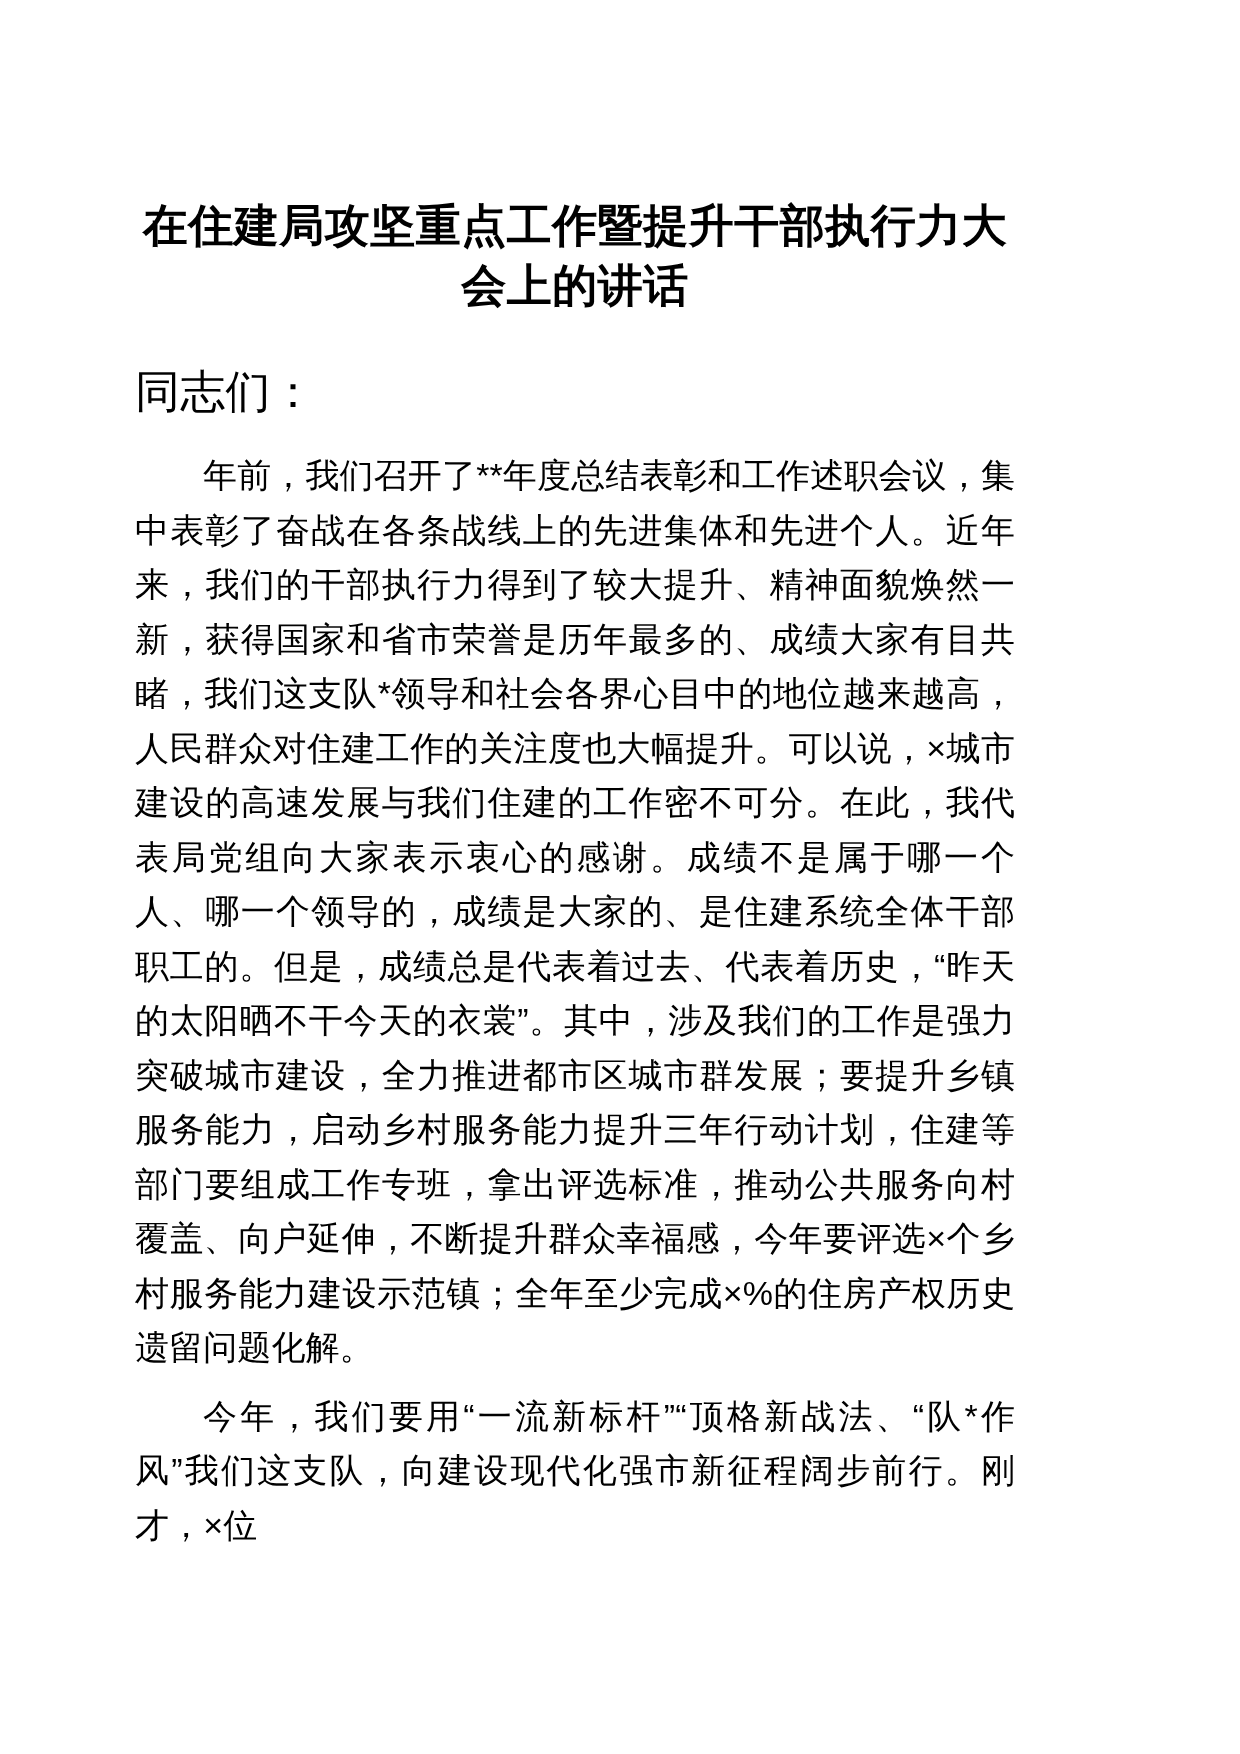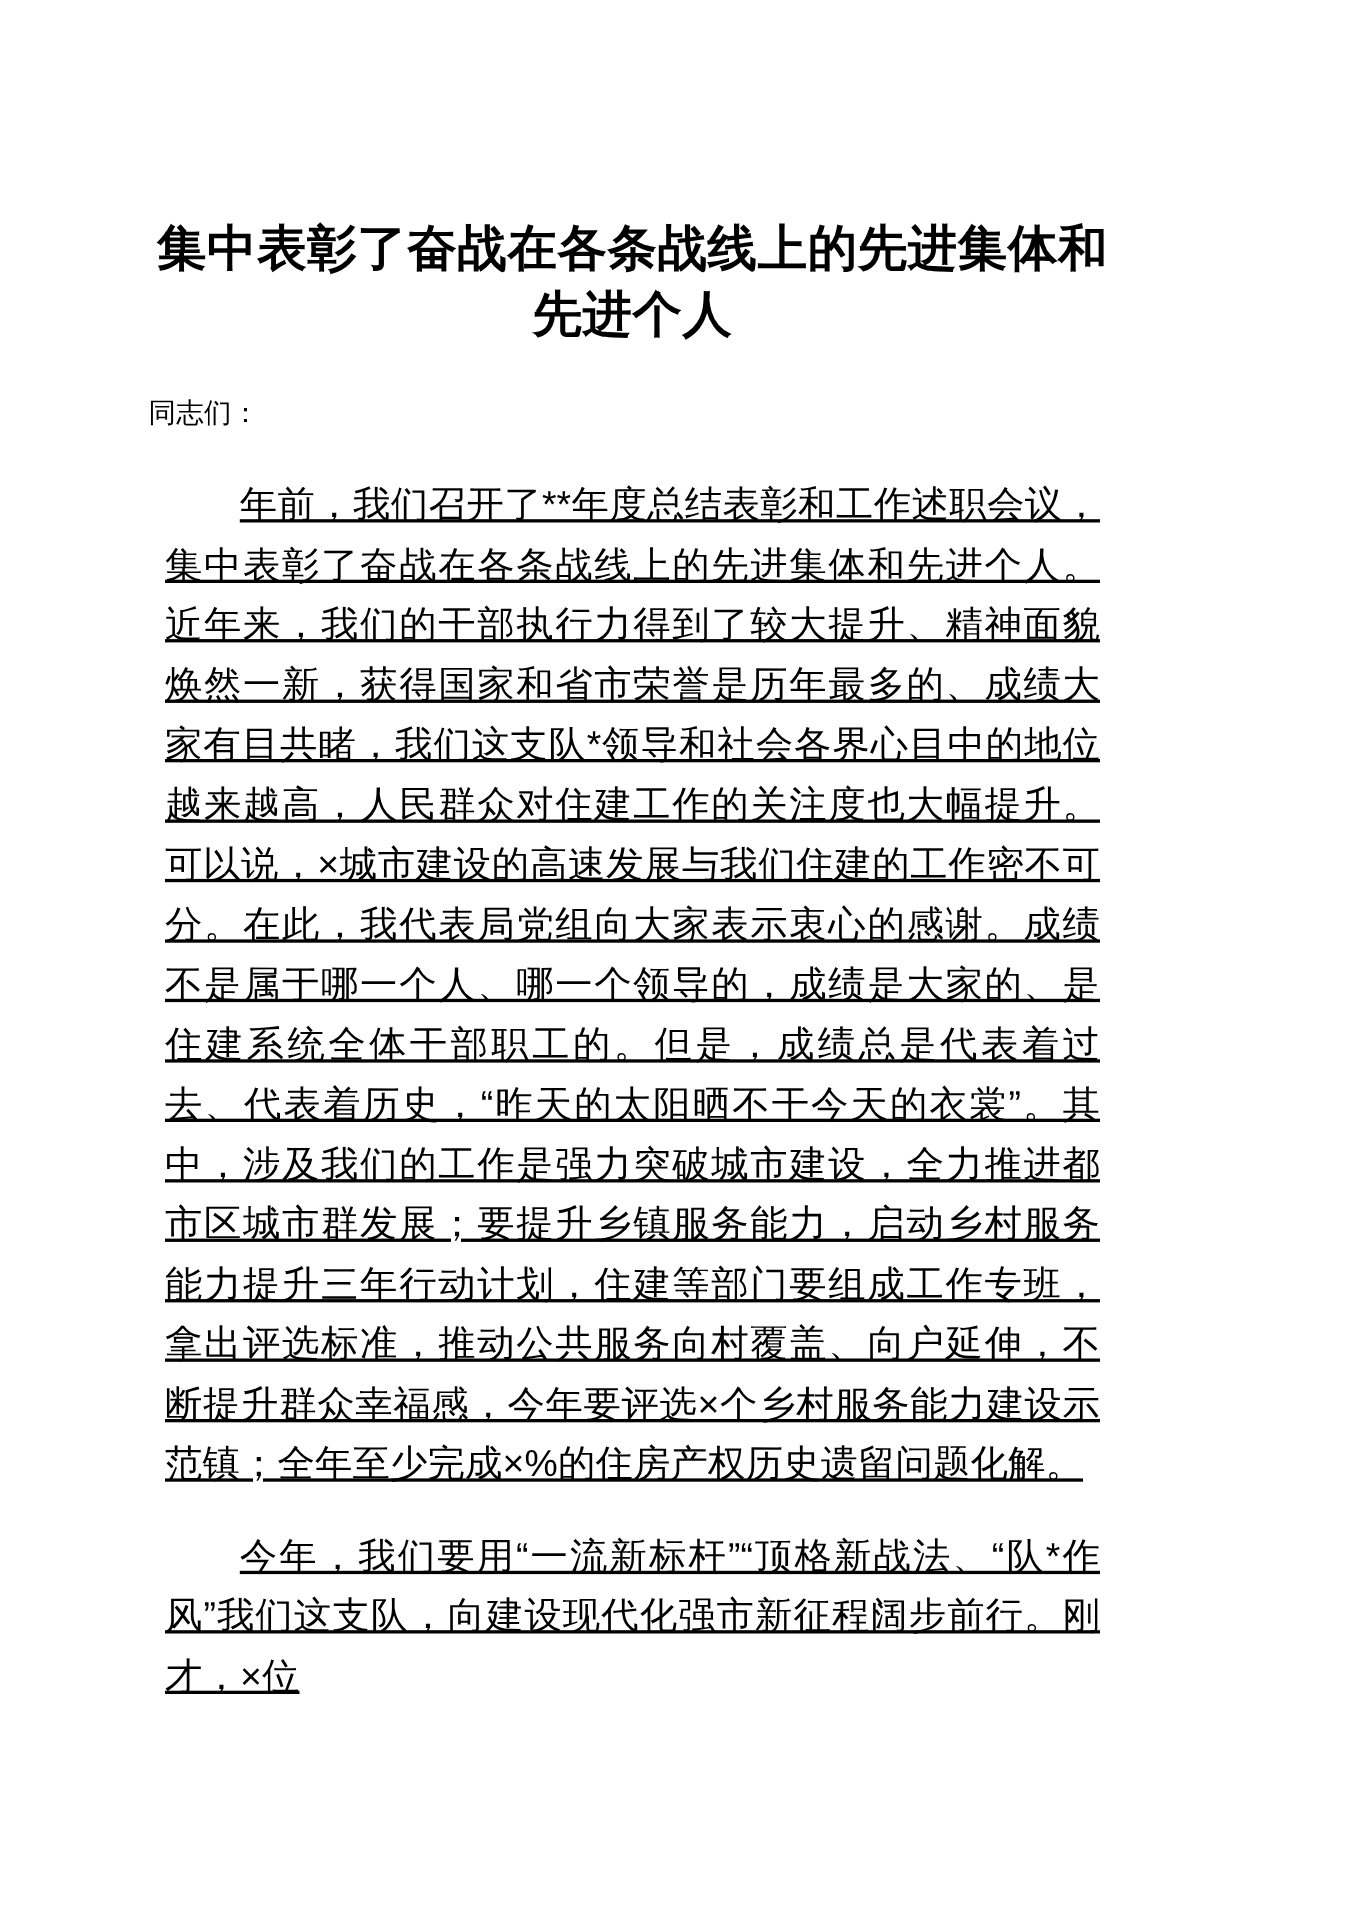--- a/index.html
+++ b/index.html
@@ -41,50 +41,49 @@
     line-height: 1.34;
     font-weight: 700;
     letter-spacing: 0.5px;
     color: #000000;
     font-family: "Liberation Sans", "DejaVu Sans", sans-serif;
   }
 
   .salutation {
     margin: 0;
     padding-top: 40px;
-    font-size: 25px;
+    font-size: 45px;
     line-height: 1.55;
     text-align: left;
     letter-spacing: 0.2px;
   }
 
   .body-para {
-    margin: 15px;
+    margin: 0;
     padding-top: 22px;
     font-size: 34px;
     line-height: 54.5px;
     text-align: justify;
     text-justify: inter-ideograph;
     text-indent: 2em;
     letter-spacing: 0.1px;
     word-break: break-all;
-    text-decoration: underline;
   }
 
   .body-para.tight {
     padding-top: 14px;
   }
 </style>
 </head>
 <body>
 
 <div class="page">
   <div class="page-inner">
 
-    <h1 class="doc-title">集中表彰了奋战在各条战线上的先进集体和先进个人</h1>
+    <h1 class="doc-title">在住建局攻坚重点工作暨提升干部执行力大会上的讲话</h1>
 
     <p class="salutation">同志们：</p>
 
     <p class="body-para">年前，我们召开了**年度总结表彰和工作述职会议，集中表彰了奋战在各条战线上的先进集体和先进个人。近年来，我们的干部执行力得到了较大提升、精神面貌焕然一新，获得国家和省市荣誉是历年最多的、成绩大家有目共睹，我们这支队*领导和社会各界心目中的地位越来越高，人民群众对住建工作的关注度也大幅提升。可以说，×城市建设的高速发展与我们住建的工作密不可分。在此，我代表局党组向大家表示衷心的感谢。成绩不是属于哪一个人、哪一个领导的，成绩是大家的、是住建系统全体干部职工的。但是，成绩总是代表着过去、代表着历史，“昨天的太阳晒不干今天的衣裳”。其中，涉及我们的工作是强力突破城市建设，全力推进都市区城市群发展；要提升乡镇服务能力，启动乡村服务能力提升三年行动计划，住建等部门要组成工作专班，拿出评选标准，推动公共服务向村覆盖、向户延伸，不断提升群众幸福感，今年要评选×个乡村服务能力建设示范镇；全年至少完成×%的住房产权历史遗留问题化解。</p>
 
     <p class="body-para tight">今年，我们要用“一流新标杆”“顶格新战法、“队*作风”我们这支队，向建设现代化强市新征程阔步前行。刚才，×位</p>
 
   </div>
 </div>
 

